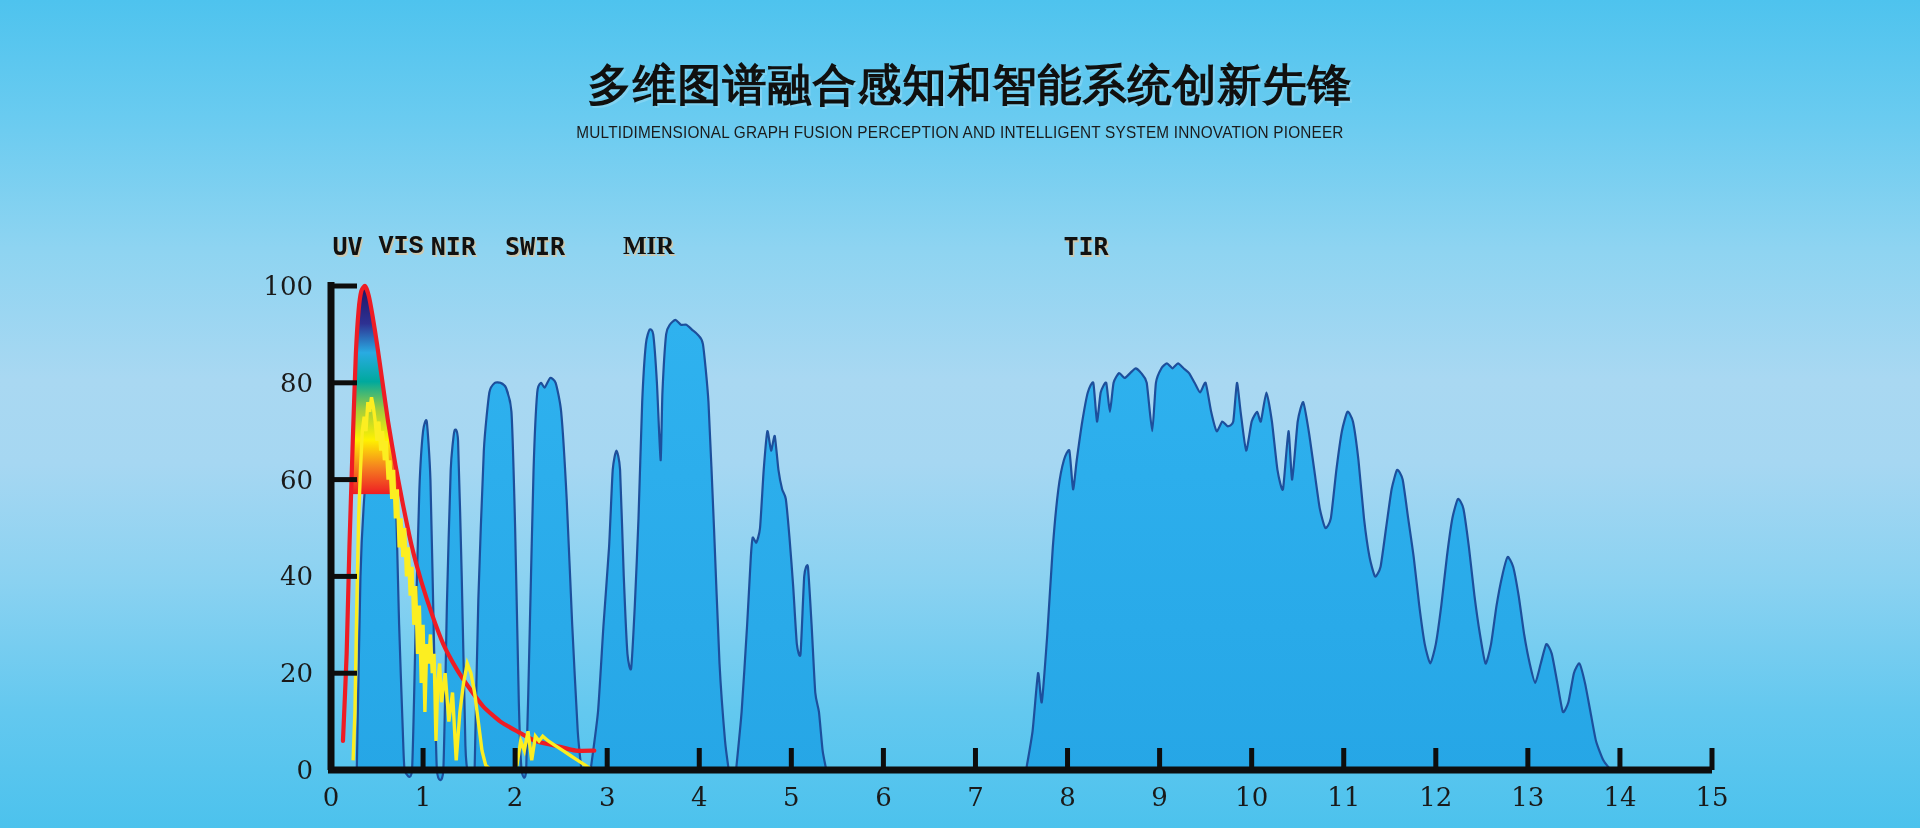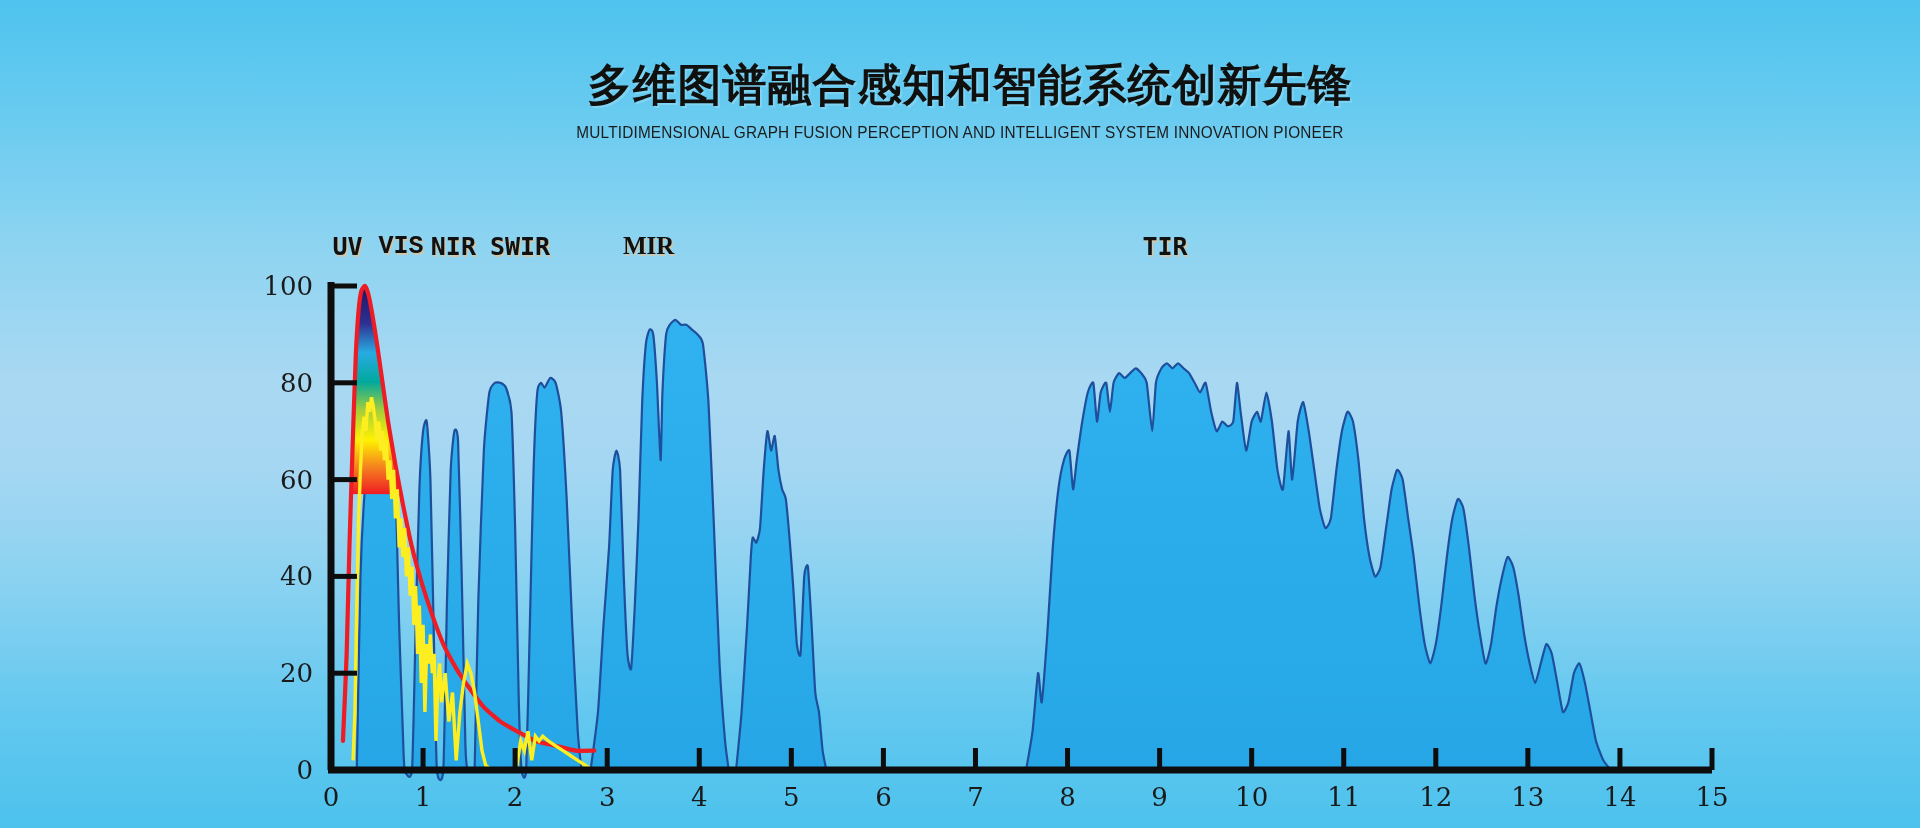--- a/index.html
+++ b/index.html
@@ -76,23 +76,23 @@
 <div class="stage">
 
   <div class="title">多维图谱融合感知和智能系统创新先锋</div>
 
   <div class="subtitle">MULTIDIMENSIONAL GRAPH FUSION PERCEPTION AND INTELLIGENT SYSTEM INNOVATION PIONEER</div>
 
   <div class="band-labels" id="band-labels">
       <div class="band-label" style="left: 347.6px;">UV</div>
       <div class="band-label" style="left: 401px; font-family: Liberation Mono, monospace;">VIS</div>
       <div class="band-label" style="left: 453.4px; text-align: center;">NIR</div>
-      <div class="band-label" style="left: 520px;">SWIR</div>
+      <div class="band-label" style="left: 535px;">SWIR</div>
       <div class="band-label" style="left: 648.6px; font-family: Liberation Serif, serif;">MIR</div>
-      <div class="band-label" style="left: 1165px;">TIR</div>
+      <div class="band-label" style="left: 1086px;">TIR</div>
     </div>
 
   <svg class="plot" id="plot" viewBox="0 0 1920 828" preserveAspectRatio="none">
     <defs>
       <linearGradient id="gradRainbow" x1="0" y1="1" x2="0" y2="0">
         <stop offset="0.00" stop-color="#ee1c24"></stop>
         <stop offset="0.13" stop-color="#f5821f"></stop>
         <stop offset="0.26" stop-color="#fff200"></stop>
         <stop offset="0.40" stop-color="#a6ce39"></stop>
         <stop offset="0.54" stop-color="#00a99d"></stop>

